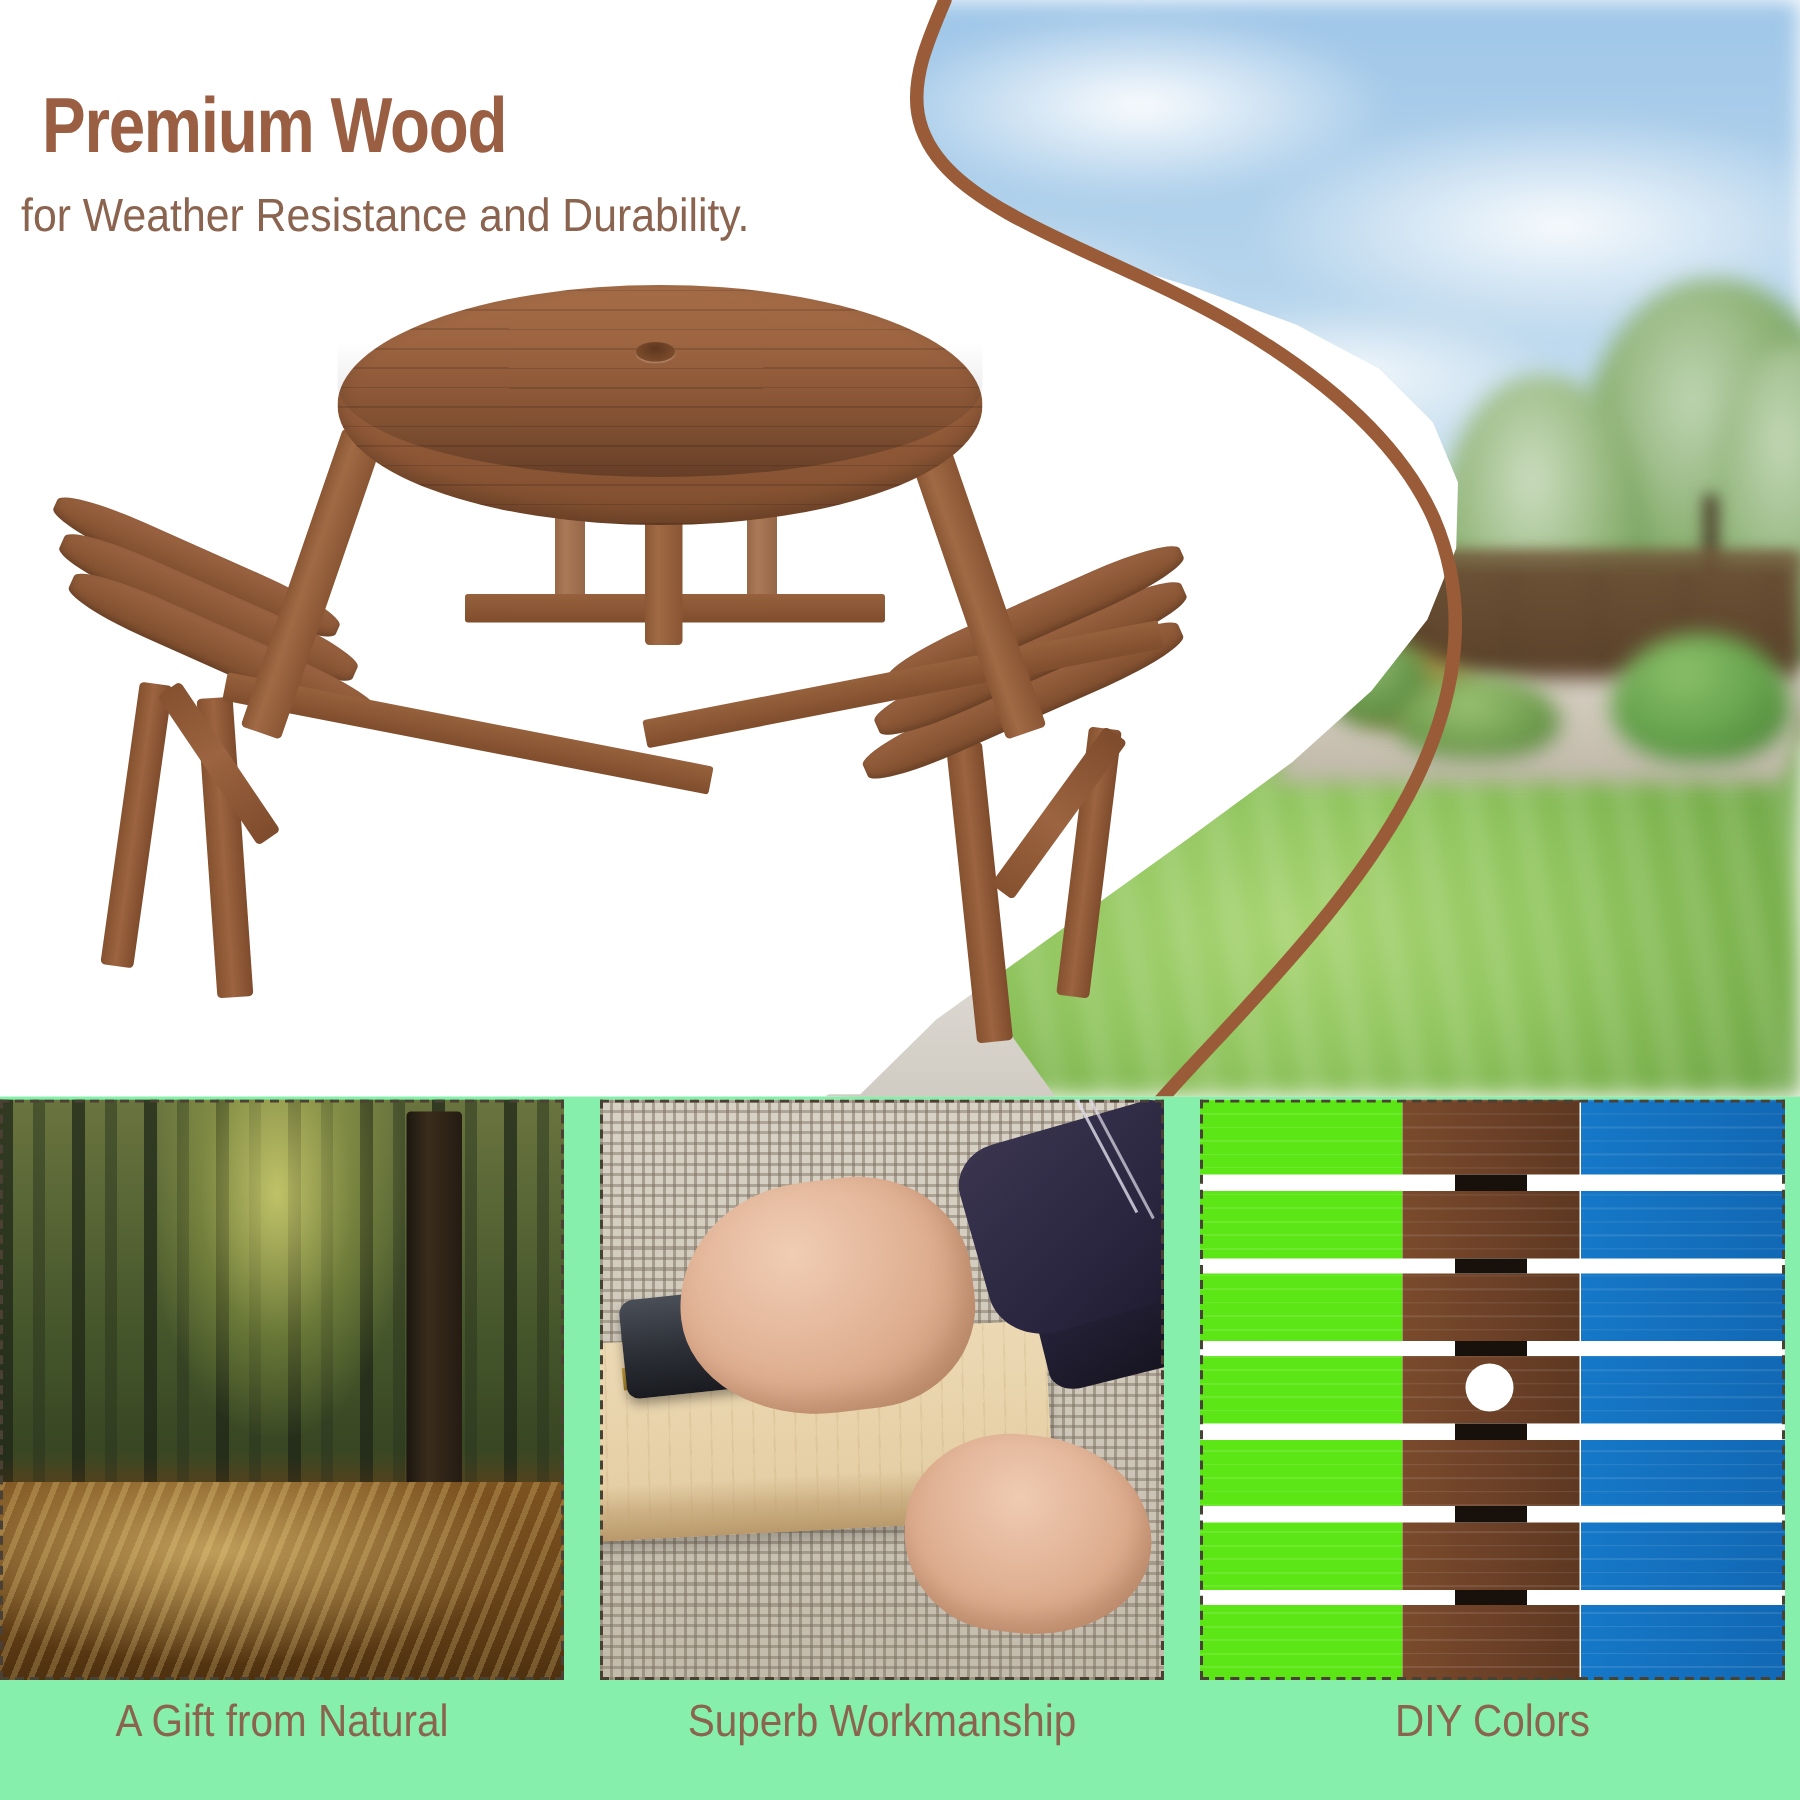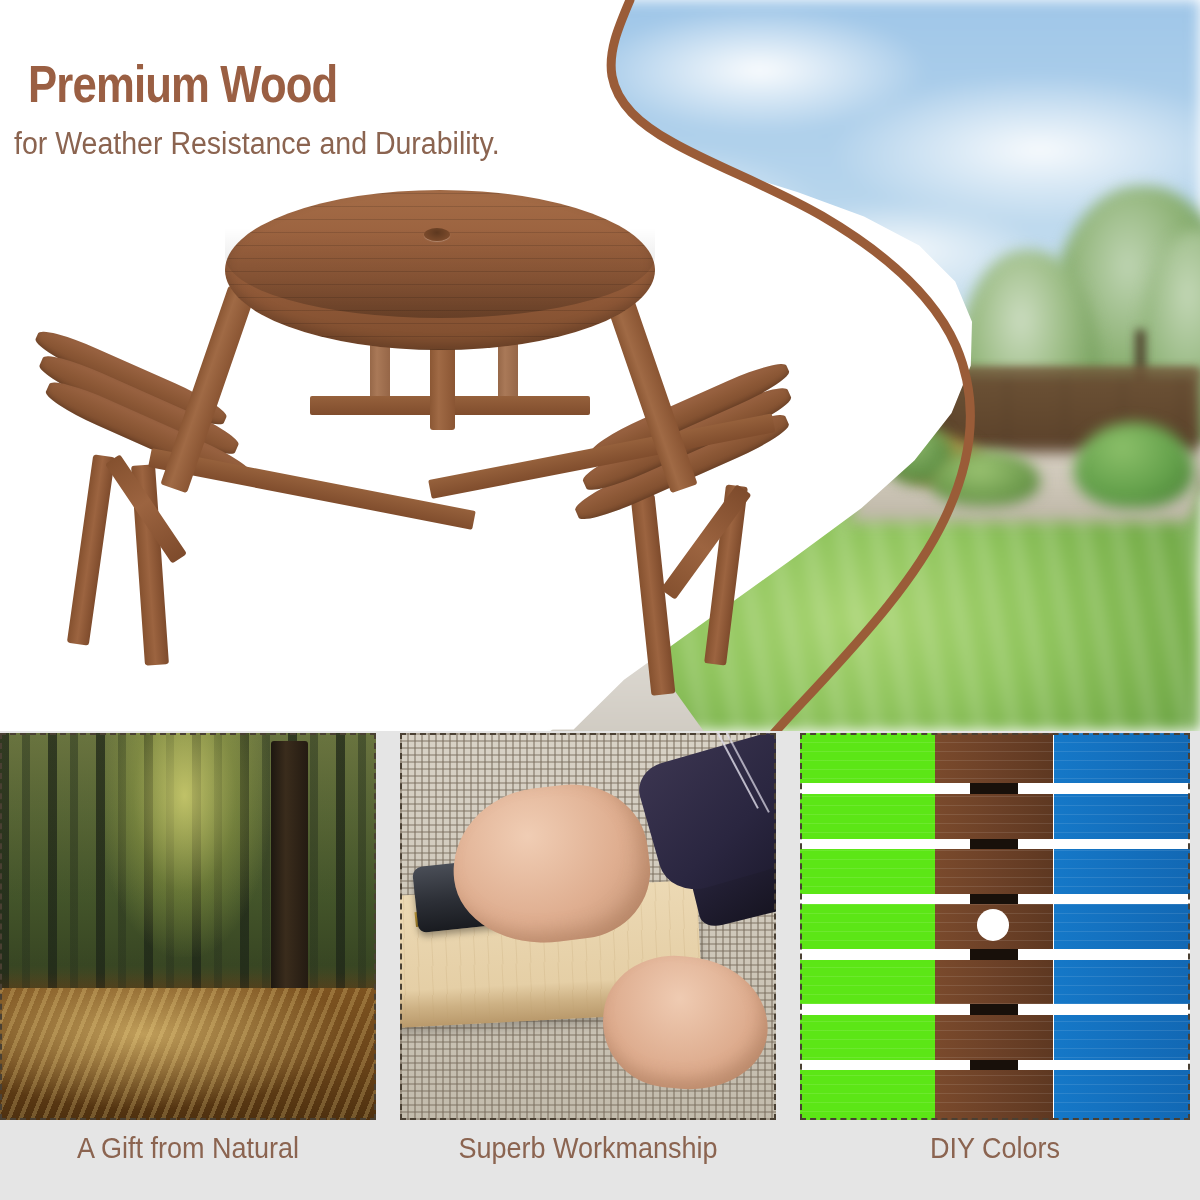--- a/index.html
+++ b/index.html
@@ -1,19 +1,19 @@
 <!DOCTYPE html>
 <html><head>
 <meta charset="utf-8">
 <style>
   * { margin:0; padding:0; box-sizing:border-box; }
   html,body { width:1200px; height:1200px; overflow:hidden; background:#fff;
               font-family:"Liberation Sans", sans-serif; }
 
-  .poster { position:relative; width:1200px; height:1200px; background:#e5e5e5; overflow:hidden; }
+  .poster { position:relative; width:1200px; height:1200px; background:#86efac; overflow:hidden; }
 
   
   .hero { position:absolute; left:0; top:0; width:1200px; height:731px; overflow:hidden; background:#fff; }
 
   
   .garden { position:absolute; left:0; top:0; width:1200px; height:731px; }
   .sky {
     position:absolute; left:0; top:0; width:1200px; height:420px;
     background:
       radial-gradient(ellipse 240px 90px at 760px 70px, rgba(255,255,255,.95), rgba(255,255,255,0) 70%),

